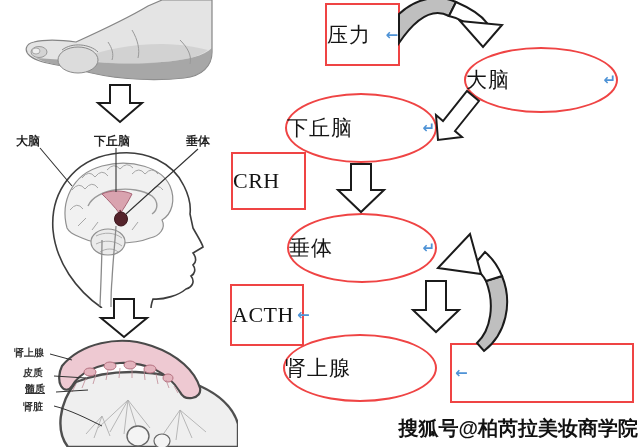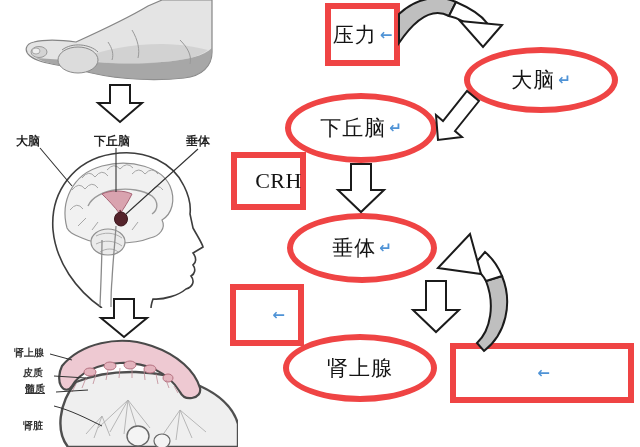--- a/index.html
+++ b/index.html
@@ -1,26 +1,26 @@
 <!DOCTYPE html>
 <html><head>
 <meta charset="utf-8">
 <style>
   html,body{margin:0;padding:0;background:#fff;}
   .canvas{position:relative;width:640px;height:447px;background:#fff;overflow:hidden;
           font-family:"Liberation Serif","DejaVu Serif",serif;}
   svg{position:absolute;left:0;top:0;}
   .illus{z-index:1;}
-  .node{position:absolute;z-index:2;display:flex;align-items:center;justify-content:center;
-        background:#fff;border:6px solid #ef4444;box-sizing:border-box;
+  .node{position:absolute;z-index:2;display:flex;align-items:center;justify-content:space-between;
+        background:#fff;border:2px solid #ef4444;box-sizing:border-box;
         font-size:21px;color:#141414;letter-spacing:1px;white-space:nowrap;}
   .node.ellipse{border-radius:50%;}
   .node .mark{color:#4f93d6;font-size:15px;font-weight:bold;margin-left:3px;
               font-family:"DejaVu Sans",sans-serif;letter-spacing:0;}
-  .node.latin{font-size:22px;letter-spacing:.5px;padding-left:20px;}
+  .node.latin{font-size:22px;letter-spacing:.5px;}
   #arrow-layer{z-index:3;pointer-events:none;}
   .figlabel{position:absolute;z-index:4;font-family:"Liberation Sans","DejaVu Sans",sans-serif;
             font-weight:bold;color:#222;white-space:nowrap;}
   .figlabel.big{font-size:12px;}
   .figlabel.small{font-size:10px;color:#333;}
   .watermark{position:absolute;z-index:6;right:2px;top:415px;font-size:20px;font-weight:bold;
              color:#121212;font-family:"Liberation Sans","DejaVu Sans",sans-serif;letter-spacing:0px;
              text-shadow:-1px -1px 0 #fff,1px -1px 0 #fff,-1px 1px 0 #fff,1px 1px 0 #fff,0 0 2px #fff;}
 </style>
 </head>
@@ -86,21 +86,21 @@
     <path d="M40,16 L62,22 M44,38 L76,40 M46,54 L78,52 M44,68 C60,72 76,80 92,88" fill="none" stroke="#333" stroke-width="1"></path>
   </svg>
 
   <div class="figlabel big" style="left:16px;top:133px;">大脑</div>
   <div class="figlabel big" style="left:94px;top:133px;">下丘脑</div>
   <div class="figlabel big" style="left:186px;top:133px;">垂体</div>
 
   <div class="figlabel small" style="left:14px;top:346px;">肾上腺</div>
   <div class="figlabel small" style="left:23px;top:366px;">皮质</div>
   <div class="figlabel small" style="left:25px;top:382px;text-decoration:underline;">髓质</div>
-  <div class="figlabel small" style="left:23px;top:419px;">肾脏</div>
+  <div class="figlabel small" style="left:23px;top:400px;">肾脏</div>
 
   <div class="node" style="left:325px;top:3px;width:75px;height:63px;">
     <span>压力</span>
       <span class="mark">←</span>
   </div>
 
   <div class="node ellipse" style="left:464px;top:47px;width:154px;height:66px;">
     <span>大脑</span>
       <span class="mark">↵</span>
   </div>
@@ -113,20 +113,21 @@
   <div class="node latin" style="left:231px;top:152px;width:75px;height:58px;">
     <span>CRH</span>
   </div>
 
   <div class="node ellipse" style="left:287px;top:213px;width:150px;height:70px;">
     <span>垂体</span>
       <span class="mark">↵</span>
   </div>
 
   <div class="node latin" style="left:230px;top:284px;width:74px;height:62px;">
+    <span>ACTH</span>
       <span class="mark">←</span>
   </div>
 
   <div class="node ellipse" style="left:283px;top:334px;width:154px;height:68px;">
     <span>肾上腺</span>
   </div>
 
   <div class="node" style="left:450px;top:343px;width:184px;height:60px;">
       <span class="mark">←</span>
   </div>
@@ -148,13 +149,14 @@
 
     <polygon points="426,281 446,281 446,310 459,310 436,332 413,310 426,310" fill="#fff" stroke="#1b1b1b" stroke-width="2"></polygon>
 
     <g>
       <path d="M484,351 C506,334 513,303 502,276 L486,281 C495,304 491,330 477,343 Z" fill="#bfbfbf" stroke="#1b1b1b" stroke-width="2"></path>
       <path d="M502,276 C498,266 492,258 485,252 L473,266 C479,271 483,275 486,281 Z" fill="#fff" stroke="#1b1b1b" stroke-width="2"></path>
       <path d="M438,268 L470,234 L481,274 Z" fill="#fff" stroke="#1b1b1b" stroke-width="2"></path>
     </g>
   </svg>
 
+  <div class="watermark">搜狐号@柏芮拉美妆商学院</div>
 </div>
 
 </body></html>

